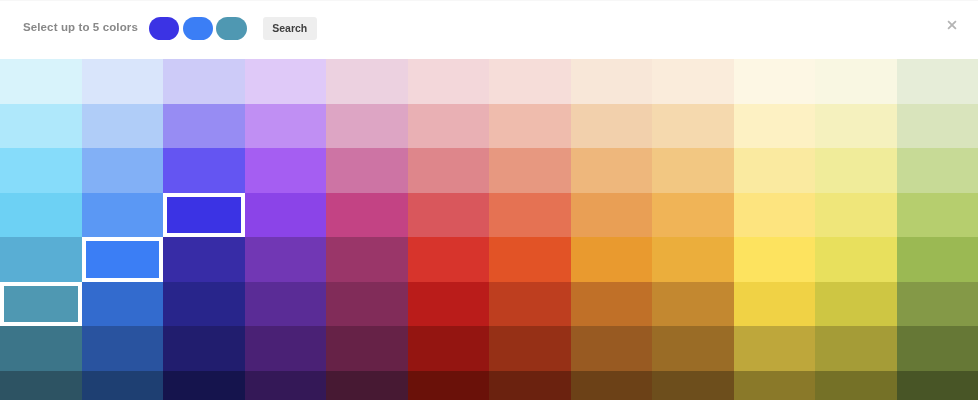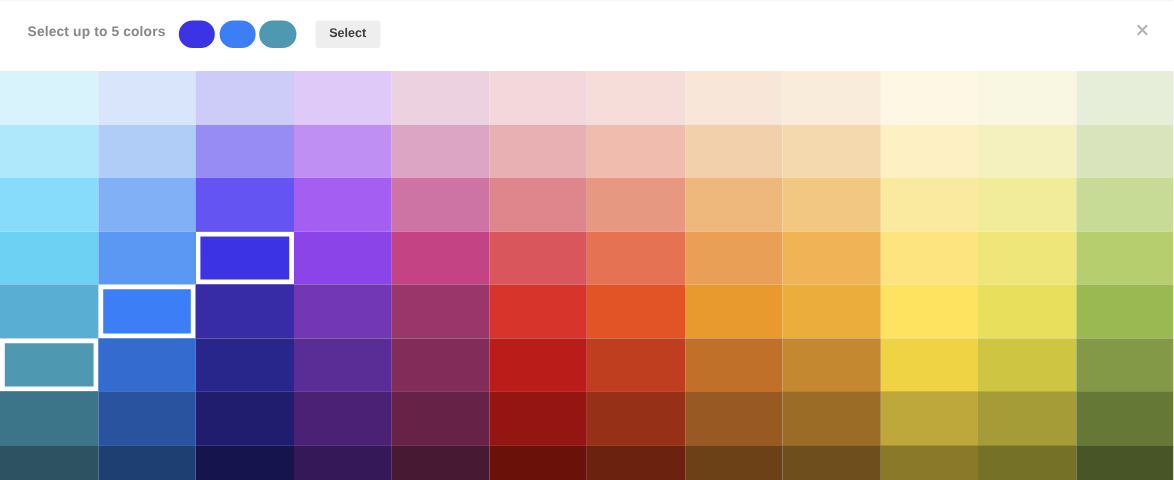--- a/index.html
+++ b/index.html
@@ -37,21 +37,21 @@
   <div class="topbar">
     <div class="topline"></div>
     <div class="label">Select up to 5 colors</div>
 
     <div class="pills">
         <div class="pill" style="background: rgb(59, 51, 228);"></div>
         <div class="pill" style="background: rgb(59, 126, 245);"></div>
         <div class="pill" style="background: rgb(79, 152, 178);"></div>
       </div>
 
-    <button class="searchbtn">Select</button>
+    <button class="searchbtn">Search</button>
 
     <div class="close">
       <svg viewBox="0 0 16 16" width="16" height="16" aria-hidden="true">
         <path d="M4.1 4.1 L11.9 11.9 M11.9 4.1 L4.1 11.9" stroke="#b4b4b4" stroke-width="1.8" fill="none"></path>
       </svg>
     </div>
   </div>
 
   <div class="gridclip">
     <div class="grid">

